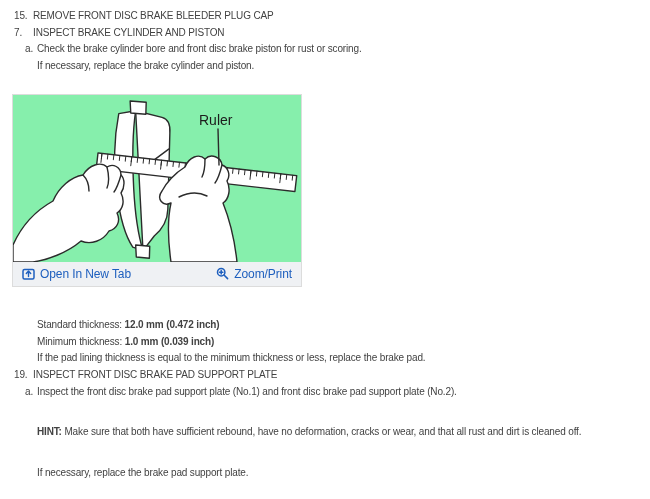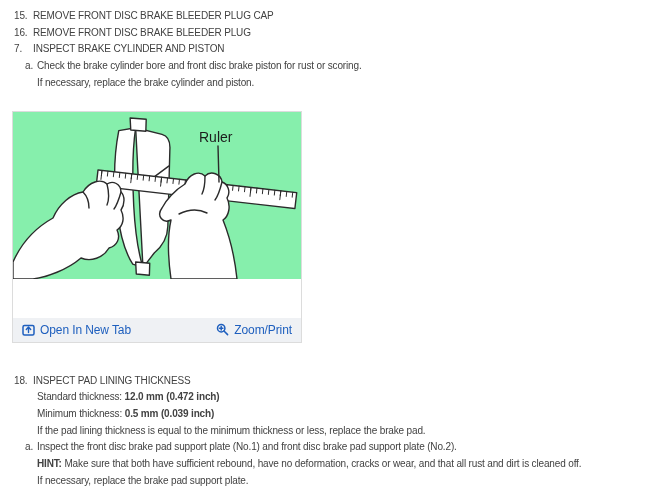--- a/index.html
+++ b/index.html
@@ -14,42 +14,39 @@
   .sub{padding-left:11px;}
   .letter{display:inline-block;width:12px;}
   .cont{padding-left:23px;}
   .b{font-weight:700;}
   .figurebox{
     margin:19px 0 0 12px;width:288px;border:1px solid #dcdcdc;background:#fff;
   }
   .art{height:167px;background:#86efac;}
   .figbar{
     height:24px;background:#eff1f4;display:flex;align-items:center;
-    justify-content:space-between;padding:0 9px;margin-top:39px;
+    justify-content:space-between;padding:0 9px;
   }
   .figlink{
     display:flex;align-items:center;gap:5px;color:#1e5fbe;
     font-size:12px;letter-spacing:-0.1px;text-decoration:none;cursor:pointer;
   }
   .figlink svg{display:block;}
   .bottom{margin-top:30px;}
-  .mt{margin-top:0;}
+  .mt{margin-top:24px;}
   .artsvg text{font-family:"Liberation Sans",sans-serif;}
 </style>
 </head>
 <body>
 
 <div class="page">
 
   <section class="list top">
     <div class="tline">
       <span class="num">15.</span><span>REMOVE FRONT DISC BRAKE BLEEDER PLUG CAP</span>
-    </div>
-    <div class="tline">
-      <span class="num">16.</span><span>REMOVE FRONT DISC BRAKE BLEEDER PLUG</span>
     </div>
     <div class="tline">
       <span class="num">7.</span><span>INSPECT BRAKE CYLINDER AND PISTON</span>
     </div>
     <div class="tline sub">
       <span class="letter">a.</span><span>Check the brake cylinder bore and front disc brake piston for rust or scoring.</span>
     </div>
     <div class="tline cont">If necessary, replace the brake cylinder and piston.</div>
   </section>
 
@@ -95,30 +92,30 @@
         <svg width="13" height="13" viewBox="0 0 13 13">
           <circle cx="5.2" cy="5.2" r="3.7" fill="none" stroke="#1e5fbe" stroke-width="1.5"></circle>
           <path d="M5.2,3.5 v3.4 M3.5,5.2 h3.4 M8,8 L11.6,11.6" fill="none" stroke="#1e5fbe" stroke-width="1.5" stroke-linecap="round"></path>
         </svg>
         <span>Zoom/Print</span>
       </a>
     </div>
   </figure>
 
   <section class="list bottom">
-    <div class="tline">
-      <span class="num">18.</span><span>INSPECT PAD LINING THICKNESS</span>
-    </div>
     <div class="tline cont">
       <span>Standard thickness: </span><span class="b">12.0 mm (0.472 inch)</span>
     </div>
     <div class="tline cont">
-      <span>Minimum thickness: </span><span class="b">0.5 mm (0.039 inch)</span>
+      <span>Minimum thickness: </span><span class="b">1.0 mm (0.039 inch)</span>
     </div>
     <div class="tline cont">If the pad lining thickness is equal to the minimum thickness or less, replace the brake pad.</div>
+    <div class="tline">
+      <span class="num">19.</span><span>INSPECT FRONT DISC BRAKE PAD SUPPORT PLATE</span>
+    </div>
     <div class="tline sub">
       <span class="letter">a.</span><span>Inspect the front disc brake pad support plate (No.1) and front disc brake pad support plate (No.2).</span>
     </div>
     <div class="tline cont mt">
       <span class="b">HINT:</span><span> Make sure that both have sufficient rebound, have no deformation, cracks or wear, and that all rust and dirt is cleaned off.</span>
     </div>
     <div class="tline cont mt">If necessary, replace the brake pad support plate.</div>
   </section>
 
 </div>

